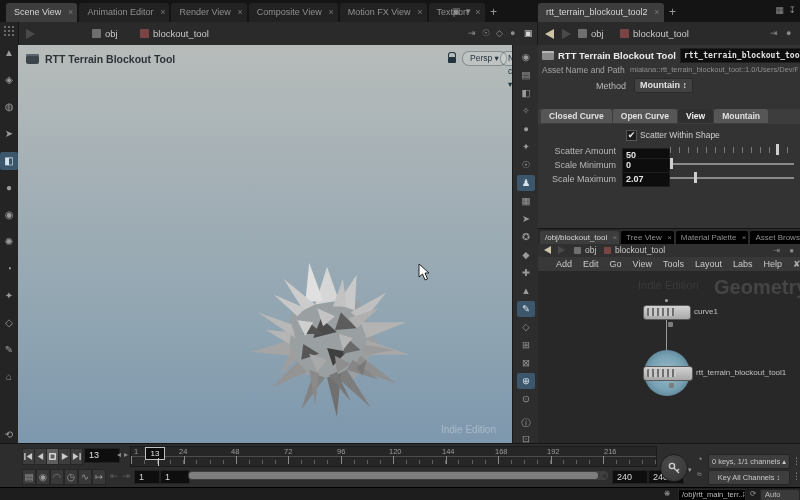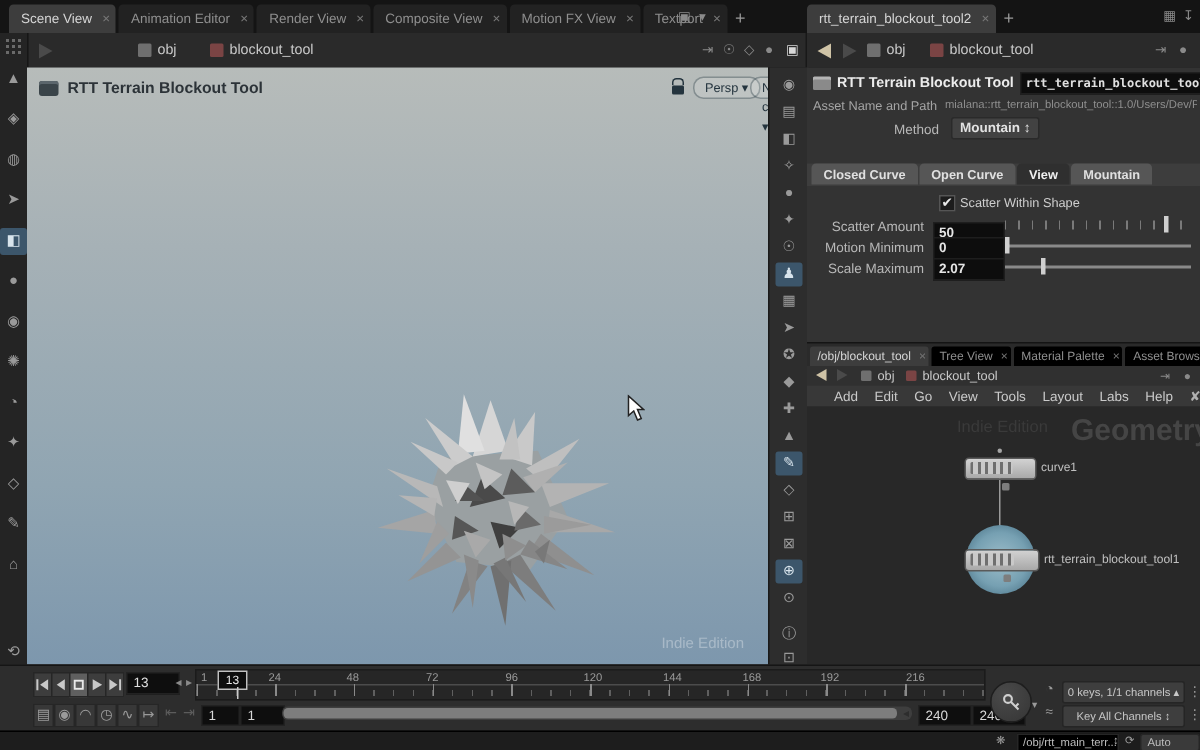--- a/index.html
+++ b/index.html
@@ -307,21 +307,21 @@
     <span class="cbox" style="left:88px;top:85px">✔</span>
     <span class="p-row" style="left:102px;top:85px;color:#cfcfcf">Scatter Within Shape</span>
 
     <span class="p-label" style="left:0;top:101px;width:78px">Scatter Amount</span>
     <div class="p-field" style="left:84px;top:103px;width:40px">50</div>
     <div class="slider" style="left:132px;top:99px;width:124px">
       <div class="sl-ticks"></div>
         <div class="sl-handle" style="left:106px"></div>
     </div>
 
-    <span class="p-label" style="left:0;top:115px;width:78px">Motion Minimum</span>
+    <span class="p-label" style="left:0;top:115px;width:78px">Scale Minimum</span>
     <div class="p-field" style="left:84px;top:113px;width:40px">0</div>
     <div class="slider" style="left:132px;top:113px;width:124px">
       <div class="sl-line"></div>
         <div class="sl-handle" style="left:0"></div>
     </div>
 
     <span class="p-label" style="left:0;top:129px;width:78px">Scale Maximum</span>
     <div class="p-field" style="left:84px;top:127px;width:40px">2.07</div>
     <div class="slider" style="left:132px;top:127px;width:124px">
       <div class="sl-line"></div>

